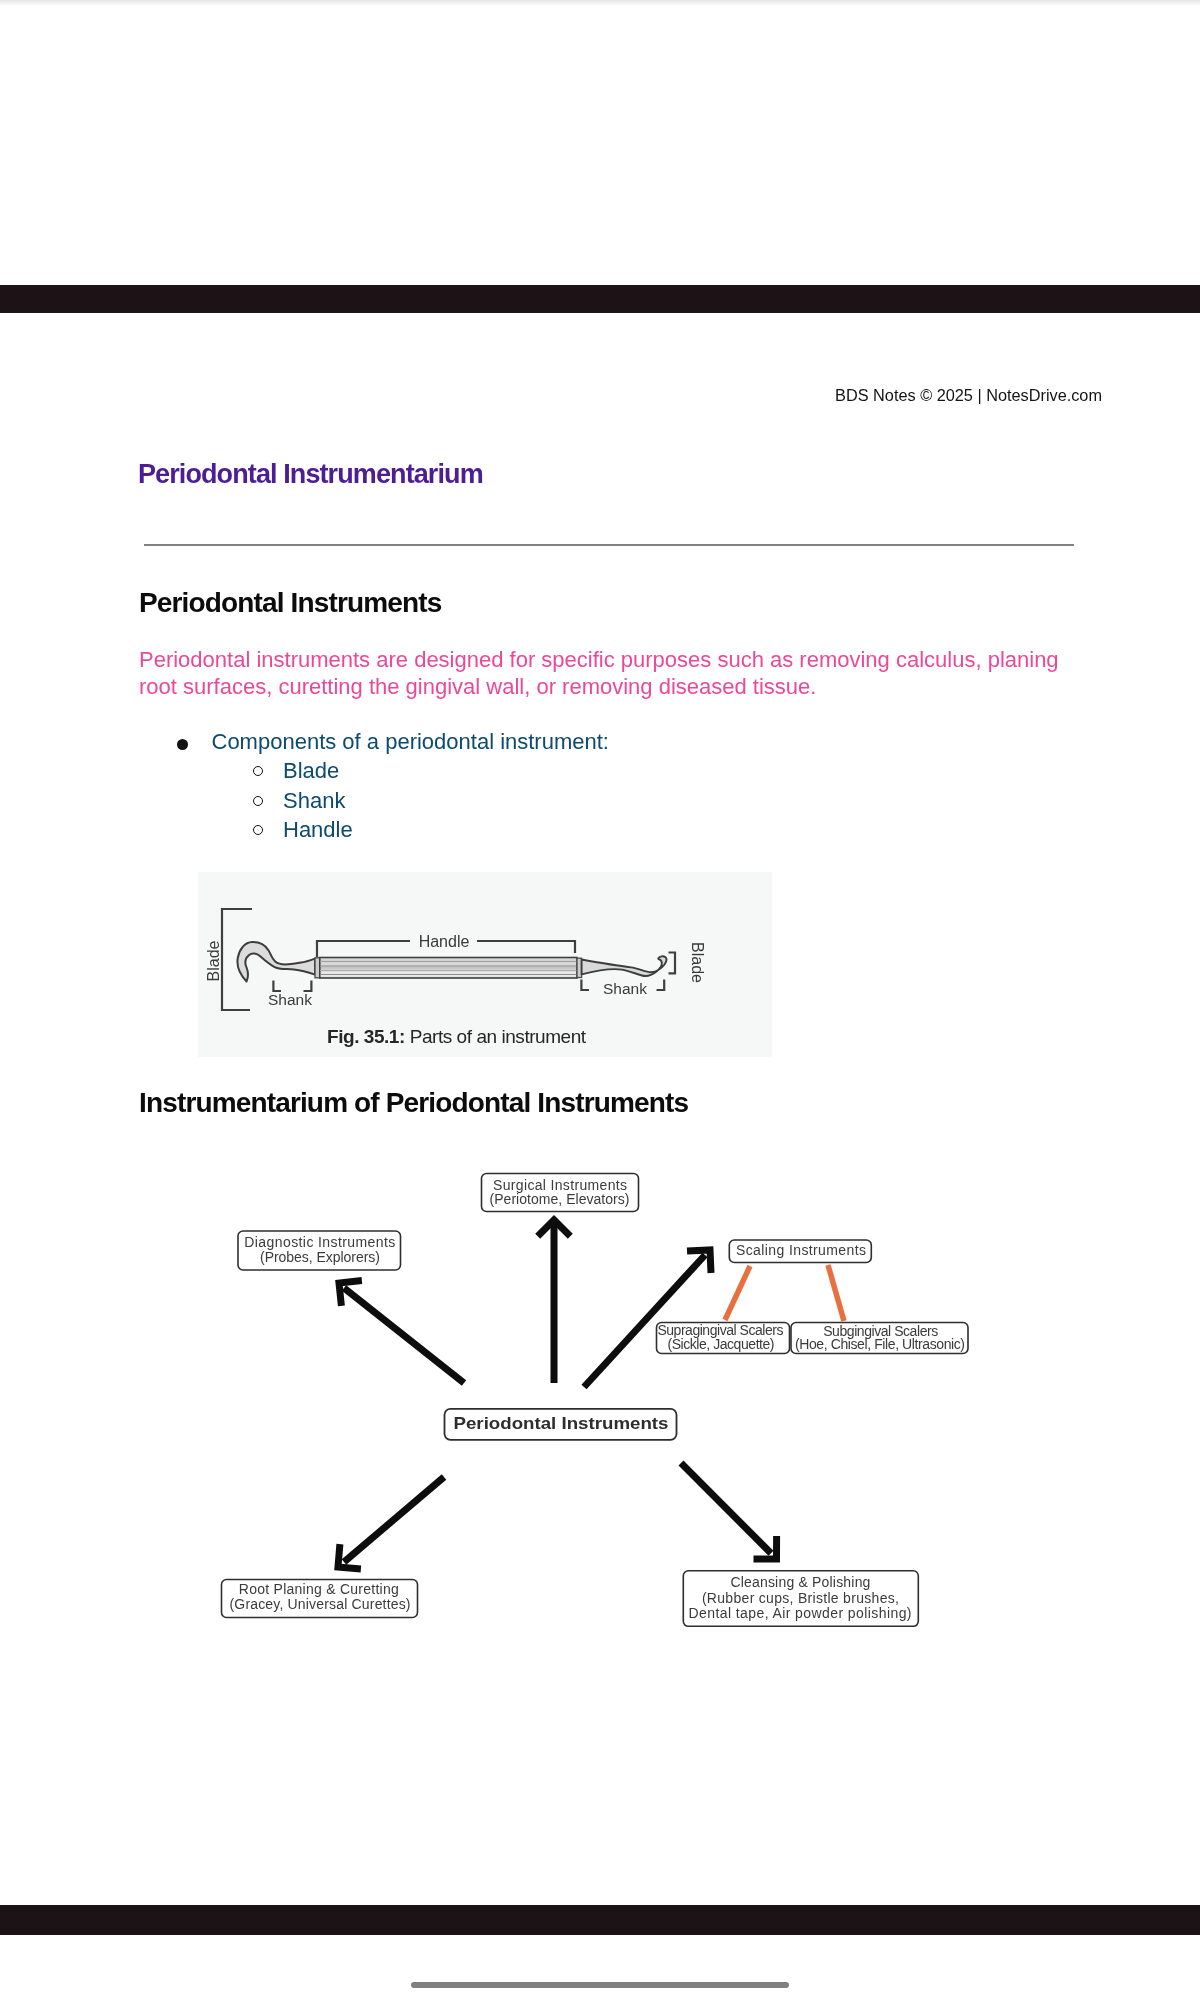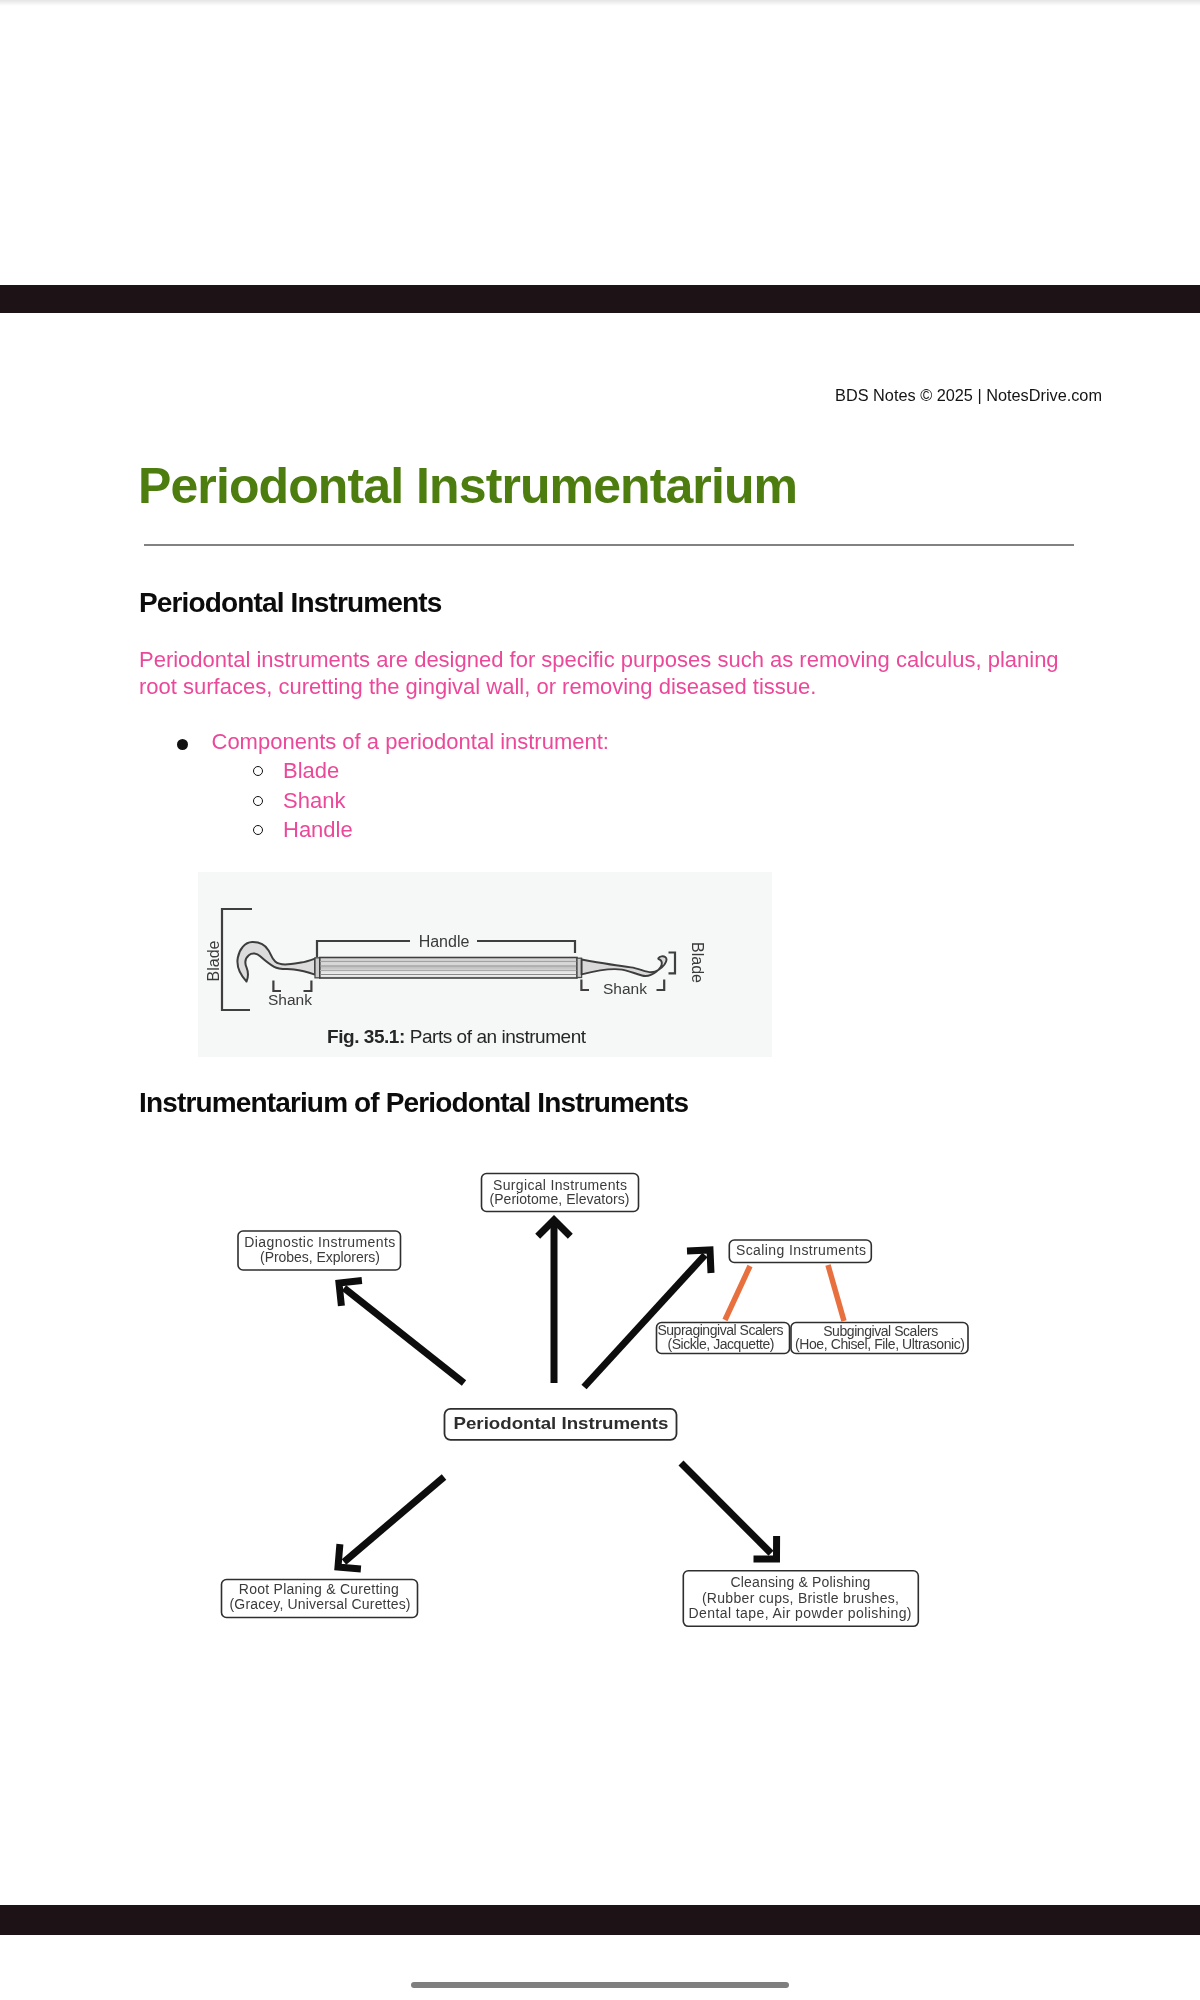--- a/index.html
+++ b/index.html
@@ -5,28 +5,28 @@
   html,body{margin:0;padding:0;}
   body{width:1200px;height:2000px;position:relative;background:#fff;
        font-family:"Liberation Sans", sans-serif;overflow:hidden;}
   .abs{position:absolute;}
   .topfade{left:0;top:0;width:1200px;height:6px;
     background:linear-gradient(#e4e4e4,#ffffff);}
   .bar1{left:0;top:285px;width:1200px;height:28px;background:#1d1216;}
   .bar2{left:0;top:1905px;width:1200px;height:30px;background:#1d1216;}
   .home{left:411px;top:1981.5px;width:378px;height:6px;border-radius:3px;background:#7f7f7f;}
   .hdr{left:0;top:387px;width:1082px;text-align:right;font-size:16.3px;color:#141414;line-height:1;margin-left:20px;}
-  .h1{left:138px;top:461px;font-size:50px;font-weight:bold;color:#4d7c0f;line-height:1;letter-spacing:-0.9px;}
+  .h1{left:138px;top:461px;font-size:27px;font-weight:bold;color:#4c1d95;line-height:1;letter-spacing:-0.9px;}
   .rule{left:144px;top:544px;width:930px;height:2px;background:#828282;}
   .h2{font-size:28px;font-weight:bold;color:#0c0c0c;line-height:1;letter-spacing:-0.85px;}
   .h2a{left:139px;top:589px;}
   .h2b{left:139px;top:1089px;}
   .body-t{font-size:22px;color:#ec4899;line-height:27px;}
   .para{left:139px;top:646px;width:935px;}
-  .li{position:absolute;font-size:22px;color:#ec4899;line-height:1;}
+  .li{position:absolute;font-size:22px;color:#0c4a6e;line-height:1;}
   .b1{width:11px;height:11px;border-radius:50%;background:#111;}
   .b2{width:8px;height:8px;border-radius:50%;border:1.6px solid #111;background:#fff;}
   .figbox{left:198px;top:872px;width:574px;height:185px;background:#f6f7f7;}
   .dia{left:207px;top:1155px;}
 </style>
 </head>
 <body>
 <div class="abs topfade"></div>
 <div class="abs bar1"></div>
 <div class="abs bar2"></div>

